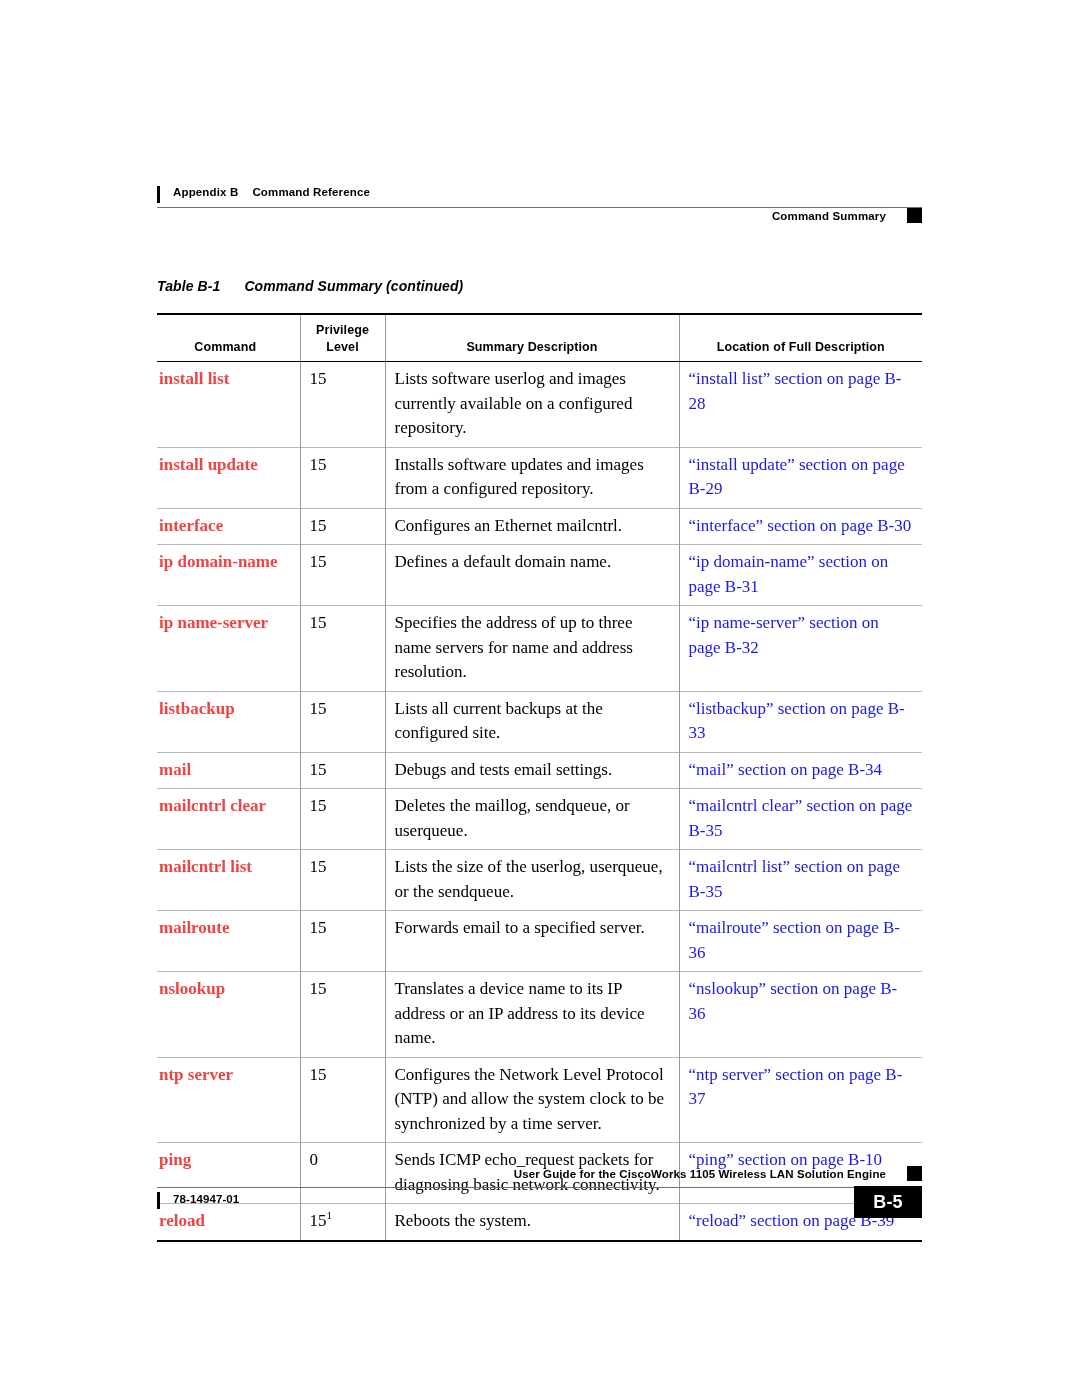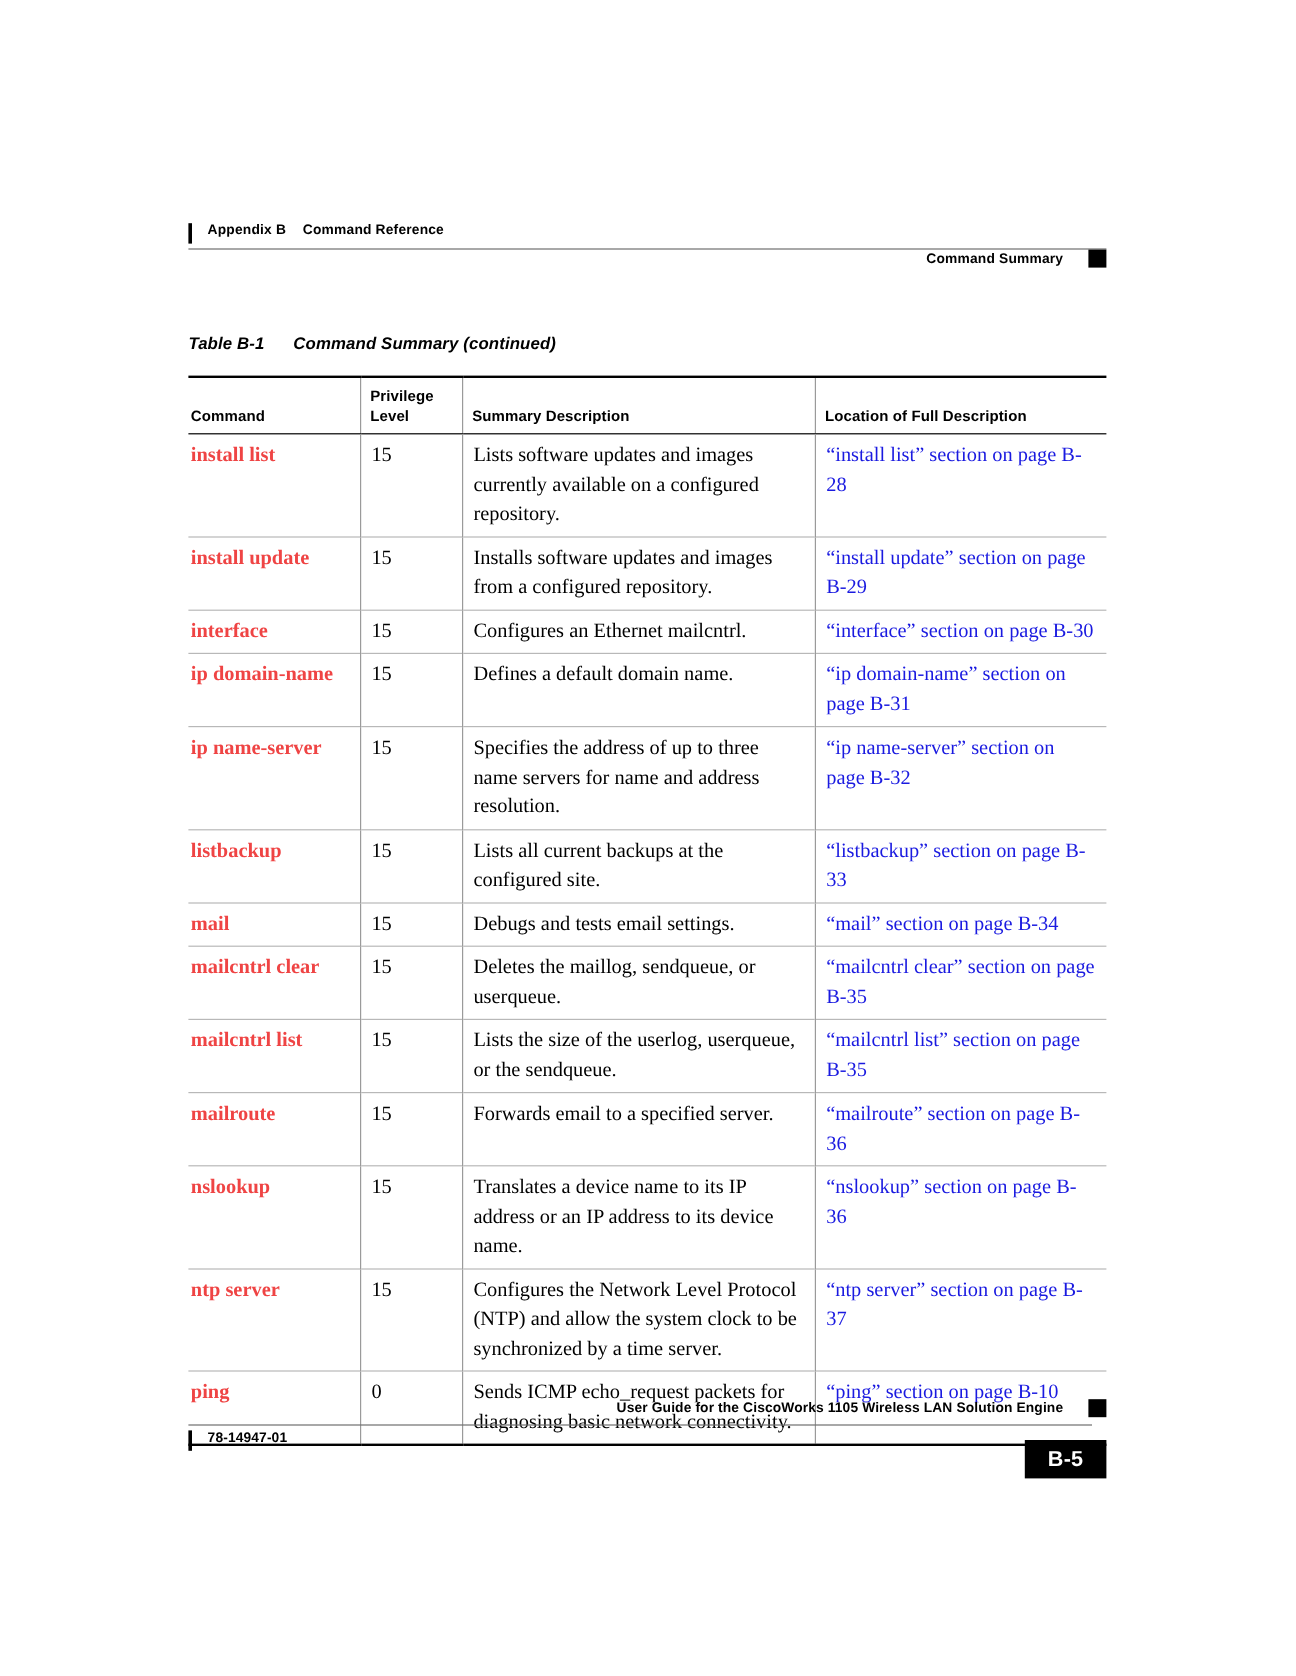--- a/index.html
+++ b/index.html
@@ -99,21 +99,21 @@
     border-collapse: collapse;
     table-layout: fixed;
   }
   #cmd-table col.c-cmd   { width: 143px; }
   #cmd-table col.c-priv  { width:  85px; }
   #cmd-table col.c-desc  { width: 294px; }
   #cmd-table col.c-loc   { width: 243px; }
 
   #cmd-table thead th {
     vertical-align: bottom;
-    text-align: left;
+    text-align: center;
     font-family: "Liberation Sans", sans-serif;
     font-weight: bold;
     font-size: 12.5px;
     line-height: 17px;
     padding: 7px 8px 5px 8px;
     border-top: 2.5px solid #000;
     border-bottom: 1.6px solid #000;
     border-left: 1px solid #9a9a9a;
     letter-spacing: 0.1px;
   }
@@ -197,21 +197,21 @@
     top: 25px;
     font-family: "Liberation Sans", sans-serif;
     font-weight: bold;
     font-size: 11.5px;
     letter-spacing: 0.1px;
     white-space: nowrap;
   }
   #footer .ft-page {
     position: absolute;
     right: 0px;
-    top: 32px;
+    top: 18px;
     width: 68px;
     height: 32px;
     background: #000;
     color: #fff;
     font-family: "Liberation Sans", sans-serif;
     font-weight: bold;
     font-size: 18px;
     display: flex;
     align-items: center;
     justify-content: center;
@@ -247,21 +247,21 @@
       <th class="first">Command</th>
       <th><span>Privilege</span><br><span>Level</span></th>
       <th>Summary Description</th>
       <th>Location of Full Description</th>
     </tr>
   </thead>
   <tbody id="cmd-body">
       <tr>
         <td class="first"><span class="cmd-name">install list</span></td>
         <td><span>15</span></td>
-        <td>Lists software updates and images currently available on a configured repository.</td>
+        <td>Lists software userlog and images currently available on a configured repository.</td>
         <td><span class="loc-link">“install list” section on page B-28</span></td>
       </tr>
       <tr>
         <td class="first"><span class="cmd-name">install update</span></td>
         <td><span>15</span></td>
         <td>Installs software updates and images from a configured repository.</td>
         <td><span class="loc-link">“install update” section on page B-29</span></td>
       </tr>
       <tr>
         <td class="first"><span class="cmd-name">interface</span></td>
@@ -321,20 +321,26 @@
         <td class="first"><span class="cmd-name">ntp server</span></td>
         <td><span>15</span></td>
         <td>Configures the Network Level Protocol (NTP) and allow the system clock to be synchronized by a time server.</td>
         <td><span class="loc-link">“ntp server” section on page B-37</span></td>
       </tr>
       <tr>
         <td class="first"><span class="cmd-name">ping</span></td>
         <td><span>0</span></td>
         <td>Sends ICMP echo_request packets for diagnosing basic network connectivity.</td>
         <td><span class="loc-link">“ping” section on page B-10</span></td>
+      </tr>
+      <tr>
+        <td class="first"><span class="cmd-name">reload</span></td>
+        <td><span>15</span><span class="sup">1</span></td>
+        <td>Reboots the system.</td>
+        <td><span class="loc-link">“reload” section on page B-39</span></td>
       </tr>
     </tbody>
 </table>
 
 <div id="footer">
   <div class="ft-right">User Guide for the CiscoWorks 1105 Wireless LAN Solution Engine</div>
   <div class="ft-square"></div>
   <div class="ft-rule"></div>
   <div class="ft-tick"></div>
   <div class="ft-left">78-14947-01</div>

